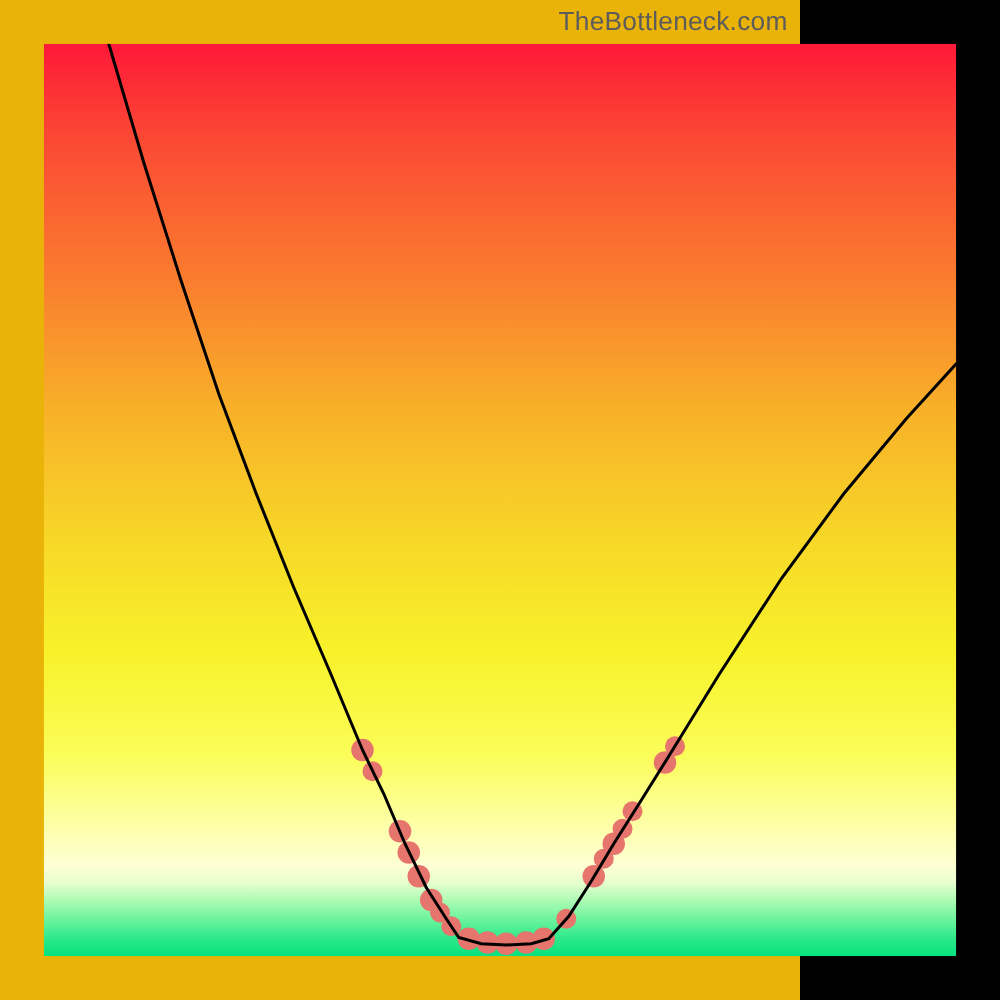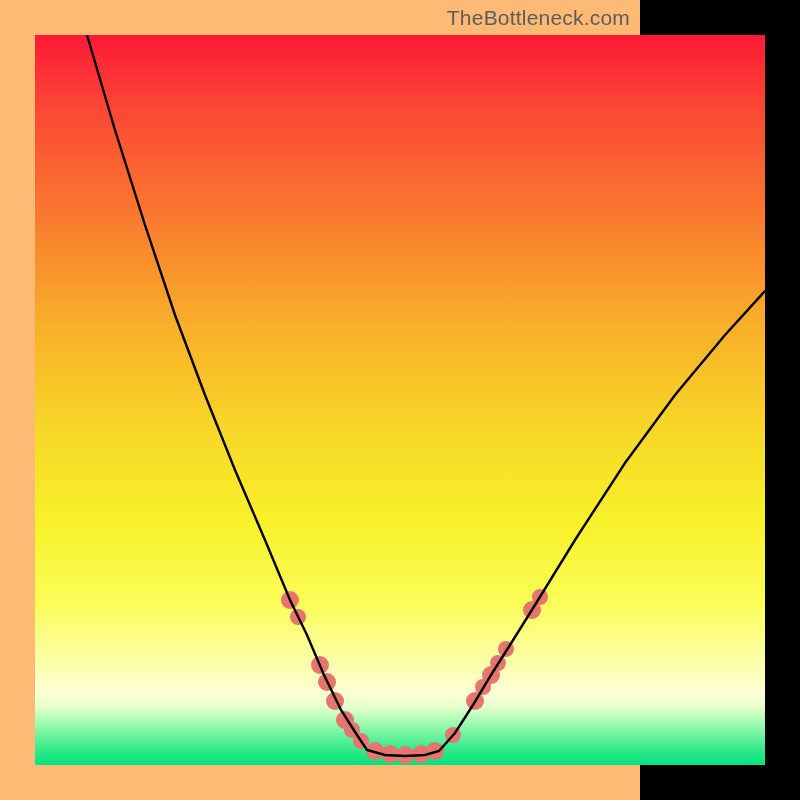--- a/index.html
+++ b/index.html
@@ -10,21 +10,21 @@
     background: #000;
     overflow: hidden;
     font-family: Arial, Helvetica, sans-serif;
   }
   .frame {
     position: absolute;
     top: 0;
     left: 0;
     width: 640px;
     height: 800px;
-    background: #fdba74;
+    background: #eab308;
   }
   .plot-area {
     position: absolute;
     top: 35px;
     left: 35px;
     width: 730px;
     height: 730px;
     overflow: hidden;
   }
   .gradient {

